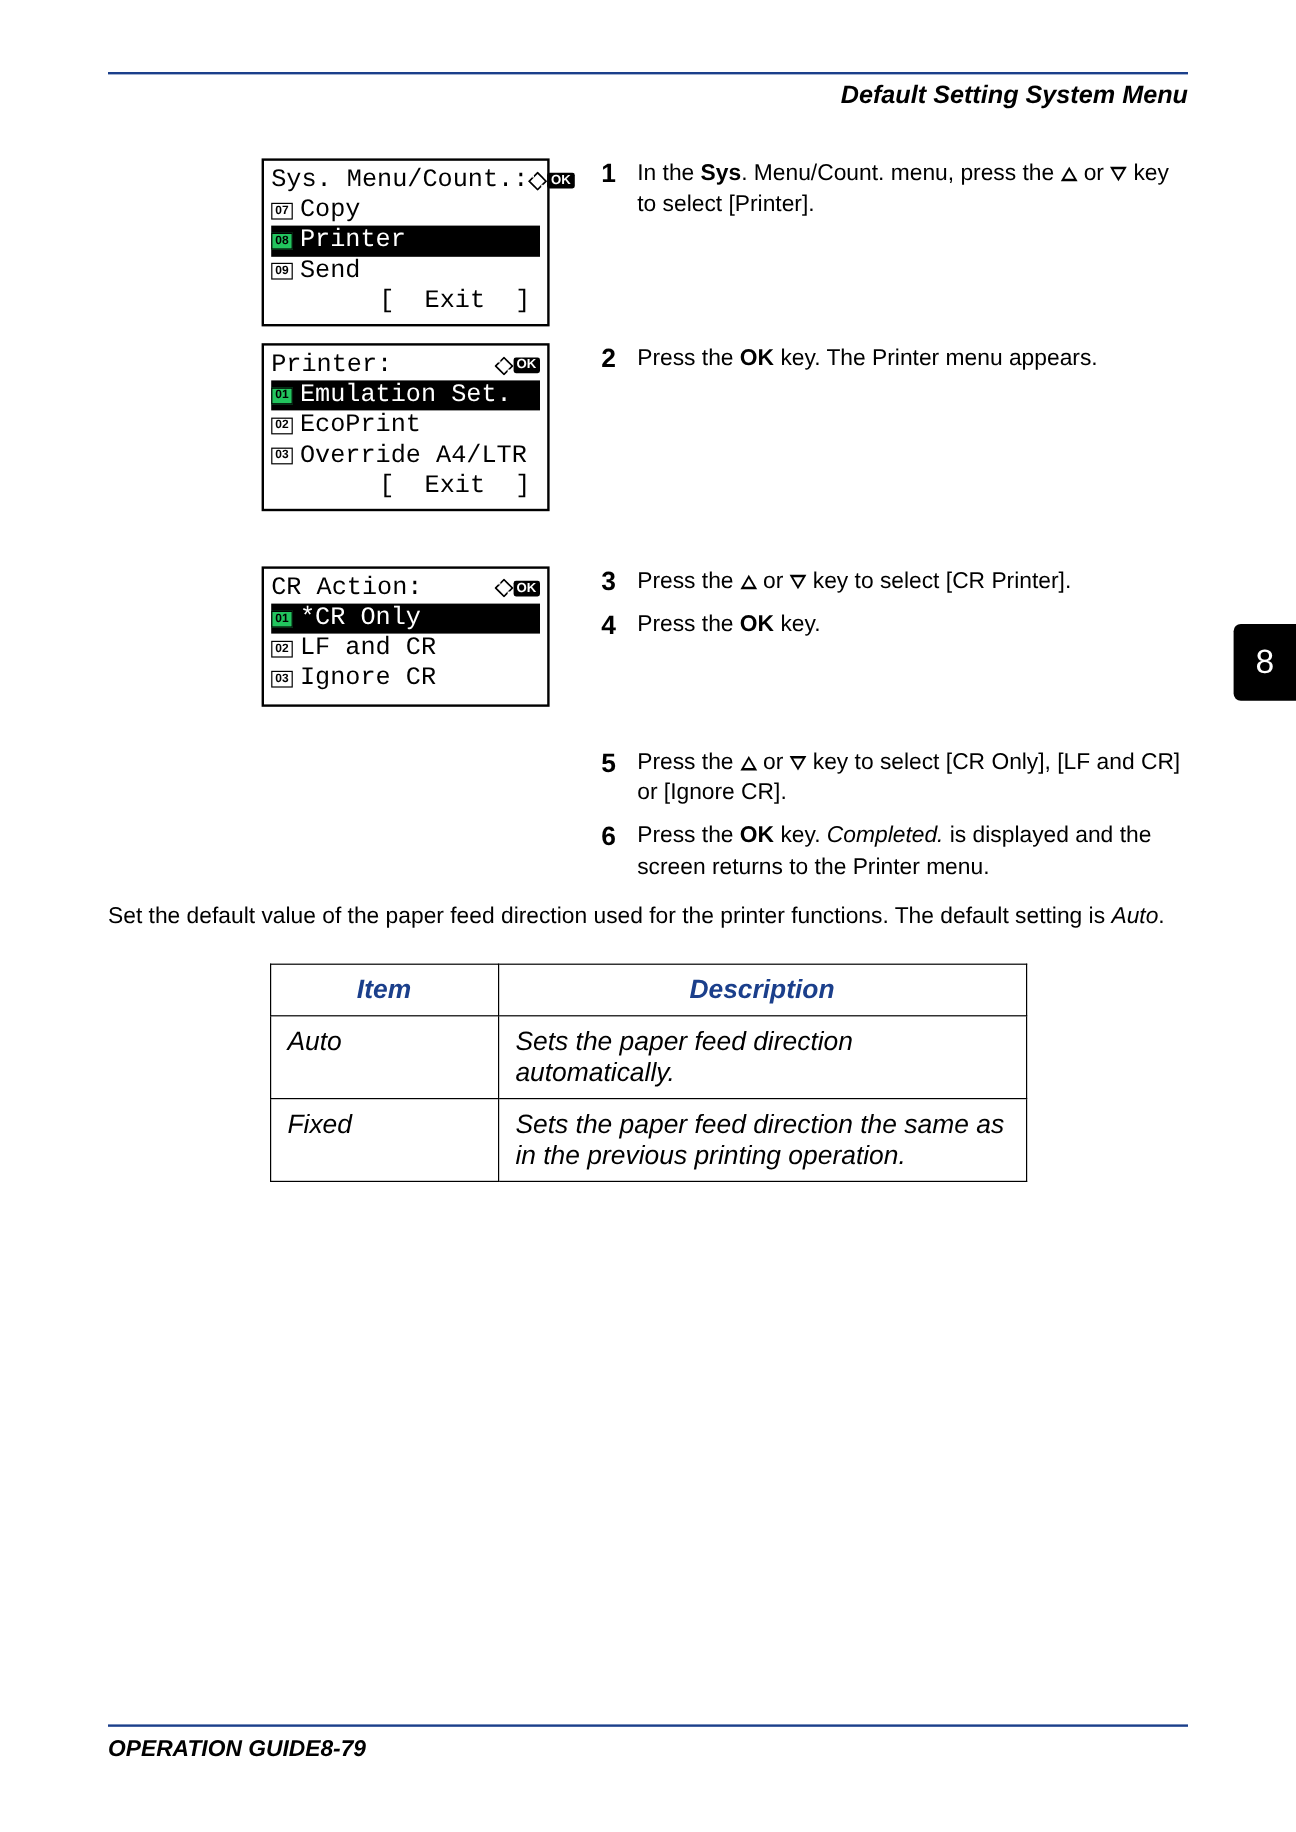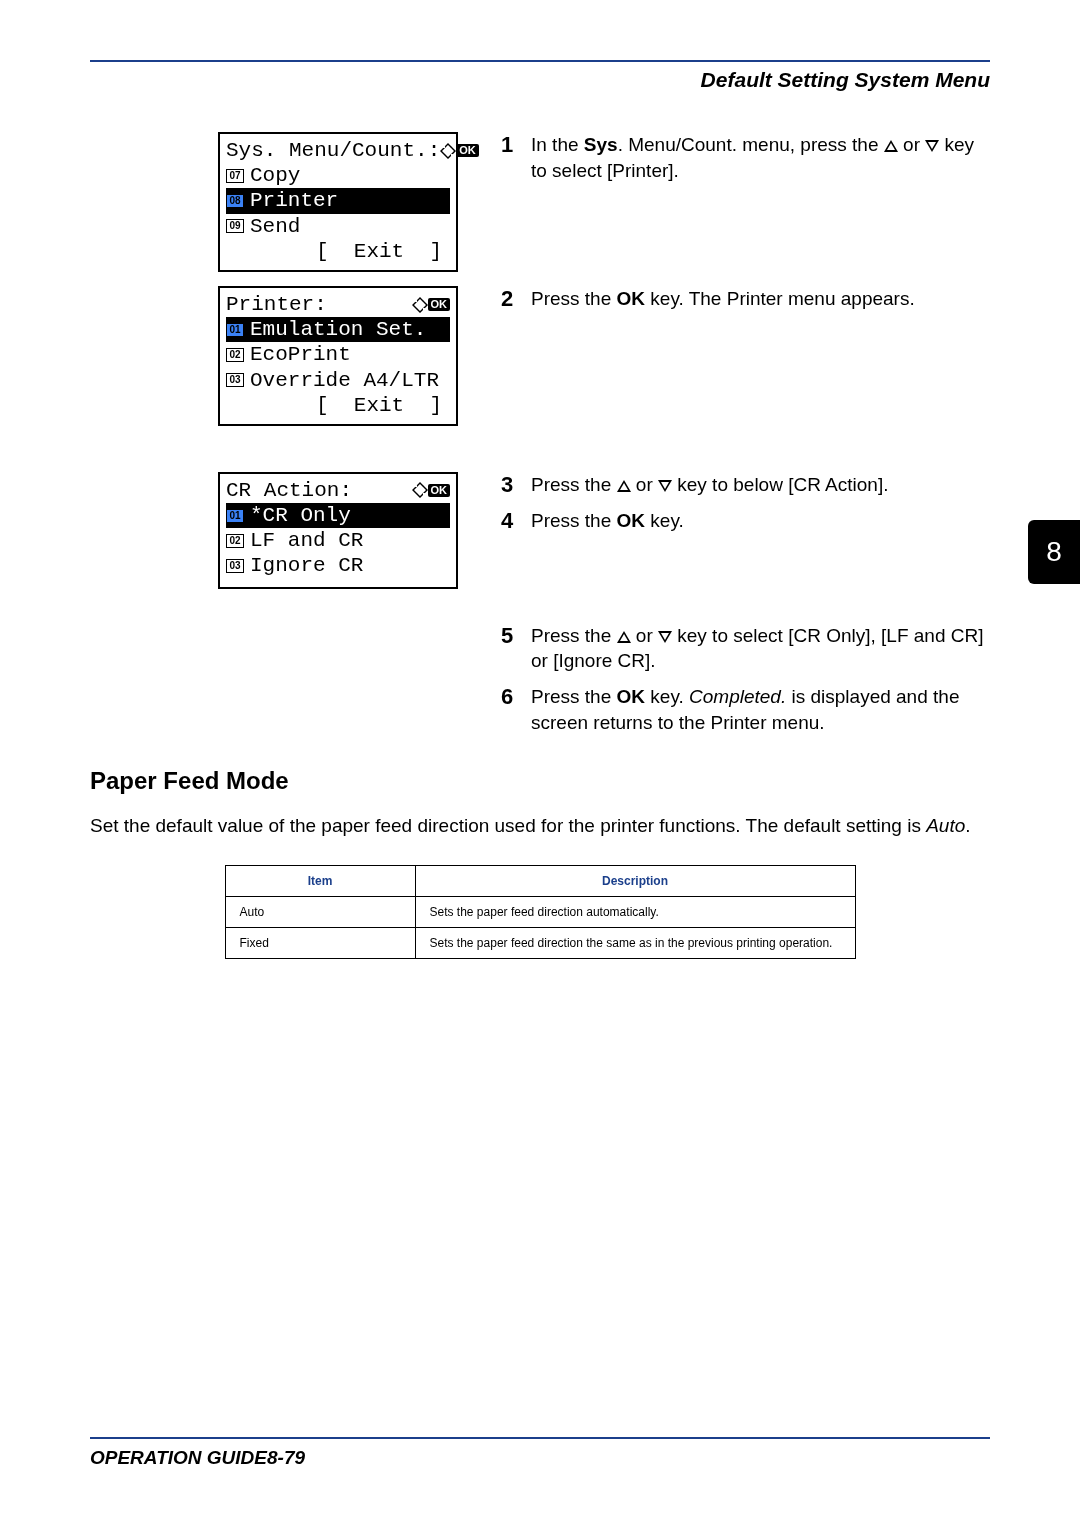--- a/index.html
+++ b/index.html
@@ -95,21 +95,21 @@
     font-weight: bold;
     padding: 0 2px;
     min-width: 18px;
     text-align: center;
     margin-right: 6px;
     background: #fff;
     color: #000;
     line-height: 1.2;
   }
   .screen-line.selected .num-badge {
-    background: #3b82f6;
+    background: #22c55e;
     color: #000;
   }
   .screen-exit {
     font-family: "Courier New", monospace;
     font-size: 21px;
     padding-left: 90px;
     white-space: pre;
   }
   .step-item {
     display: flex;
@@ -179,21 +179,22 @@
     margin-top: 22px;
     margin-bottom: 20px;
   }
   .section-intro {
     font-size: 19px;
     margin-bottom: 28px;
   }
   table.feed {
     border-collapse: collapse;
     margin: 0 auto;
-    font-size: 12px;
+    font-size: 22px;
+    font-style: italic;
   }
   table.feed th, table.feed td {
     border: 1.5px solid #000;
     padding: 8px 14px;
     vertical-align: top;
     text-align: left;
   }
   table.feed th {
     color: #1b3f8b;
     font-weight: bold;
@@ -298,21 +299,21 @@
         </div>
         <div class="screen-line selected"><span class="num-badge">01</span><span>*CR Only</span></div>
         <div class="screen-line"><span class="num-badge">02</span><span>LF and CR</span></div>
         <div class="screen-line"><span class="num-badge">03</span><span>Ignore CR</span></div>
       </div>
     </div>
     <div class="steps-col">
       <div class="step-item">
         <div class="step-num">3</div>
         <div class="step-text">
-          <span>Press the </span><span class="tri-up"></span><span> or </span><span class="tri-down"></span><span> key to below [CR Action].</span>
+          <span>Press the </span><span class="tri-up"></span><span> or </span><span class="tri-down"></span><span> key to select [CR Printer].</span>
         </div>
       </div>
       <div class="step-item">
         <div class="step-num">4</div>
         <div class="step-text">
           <span>Press the </span><span class="bold">OK</span><span> key.</span>
         </div>
       </div>
     </div>
   </div>
@@ -328,21 +329,20 @@
       </div>
       <div class="step-item">
         <div class="step-num">6</div>
         <div class="step-text">
           <span>Press the </span><span class="bold">OK</span><span> key. </span><span class="italic">Completed.</span><span> is displayed and the screen returns to the Printer menu.</span>
         </div>
       </div>
     </div>
   </div>
 
-  <div class="section-heading">Paper Feed Mode</div>
   <div class="section-intro">
     <span>Set the default value of the paper feed direction used for the printer functions. The default setting is </span><span class="italic">Auto</span><span>.</span>
   </div>
 
   <table class="feed">
     <tbody>
         <tr>
       <th style="width:190px">Item</th>
       <th style="width:440px">Description</th>
     </tr>

